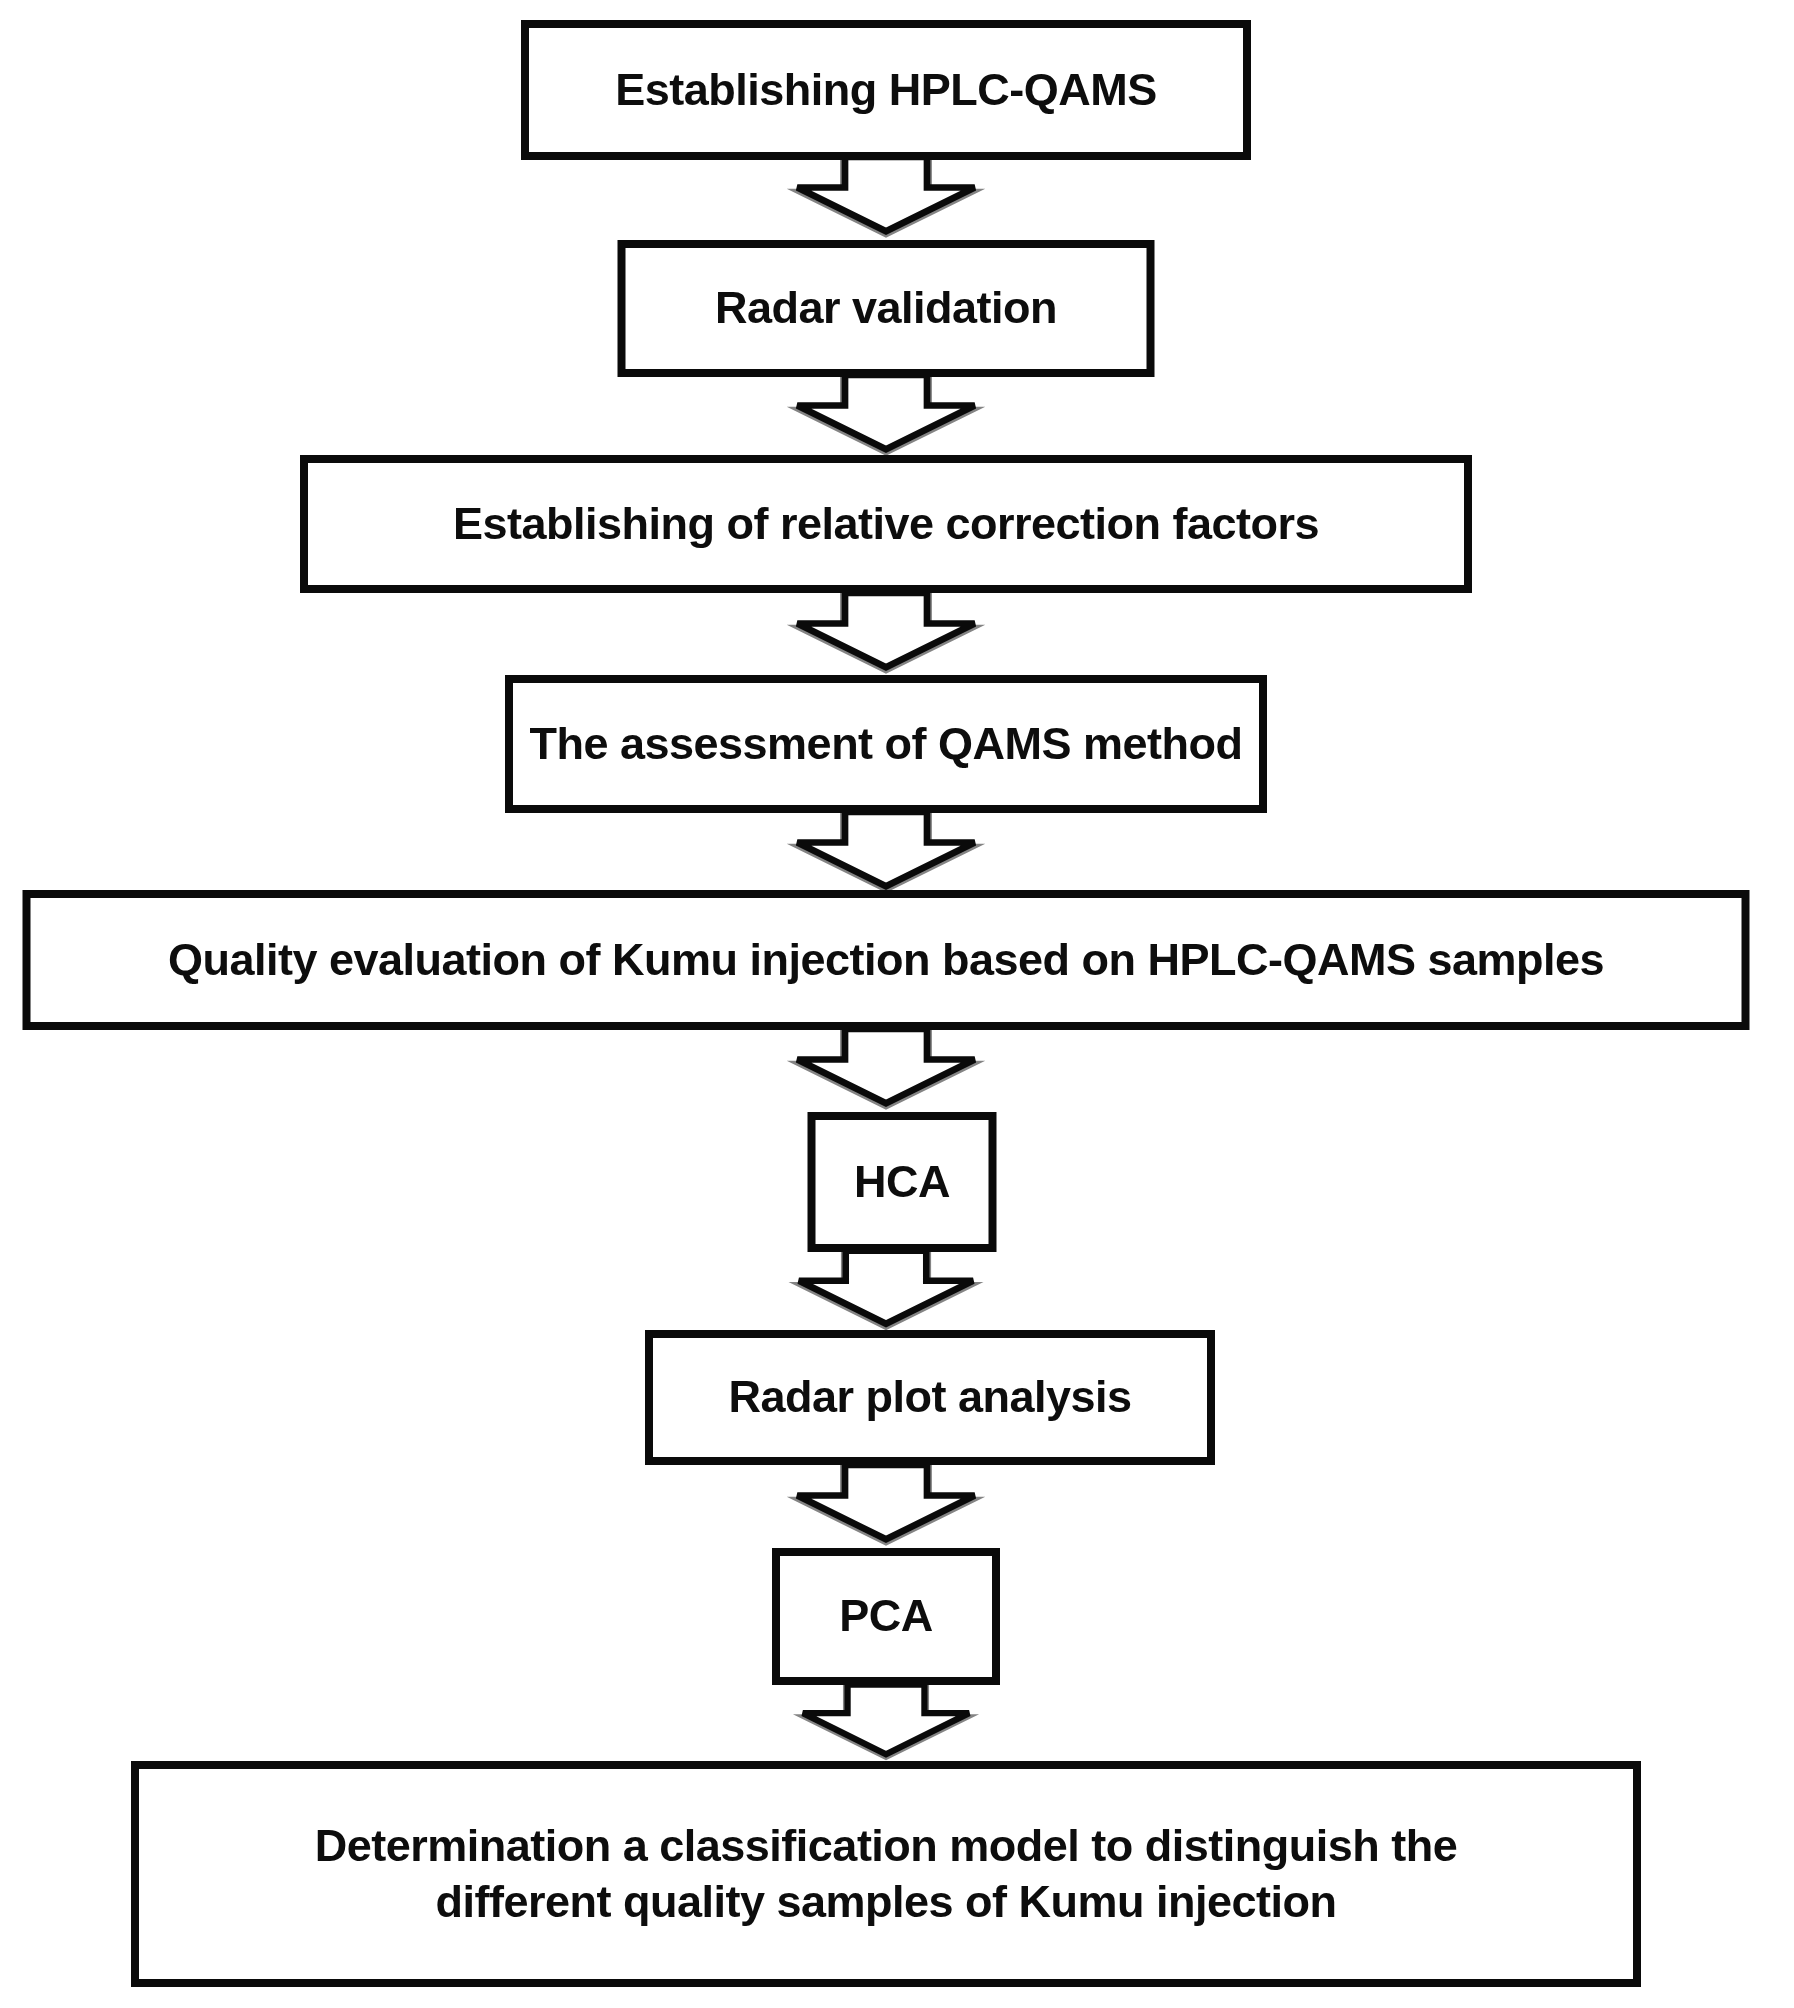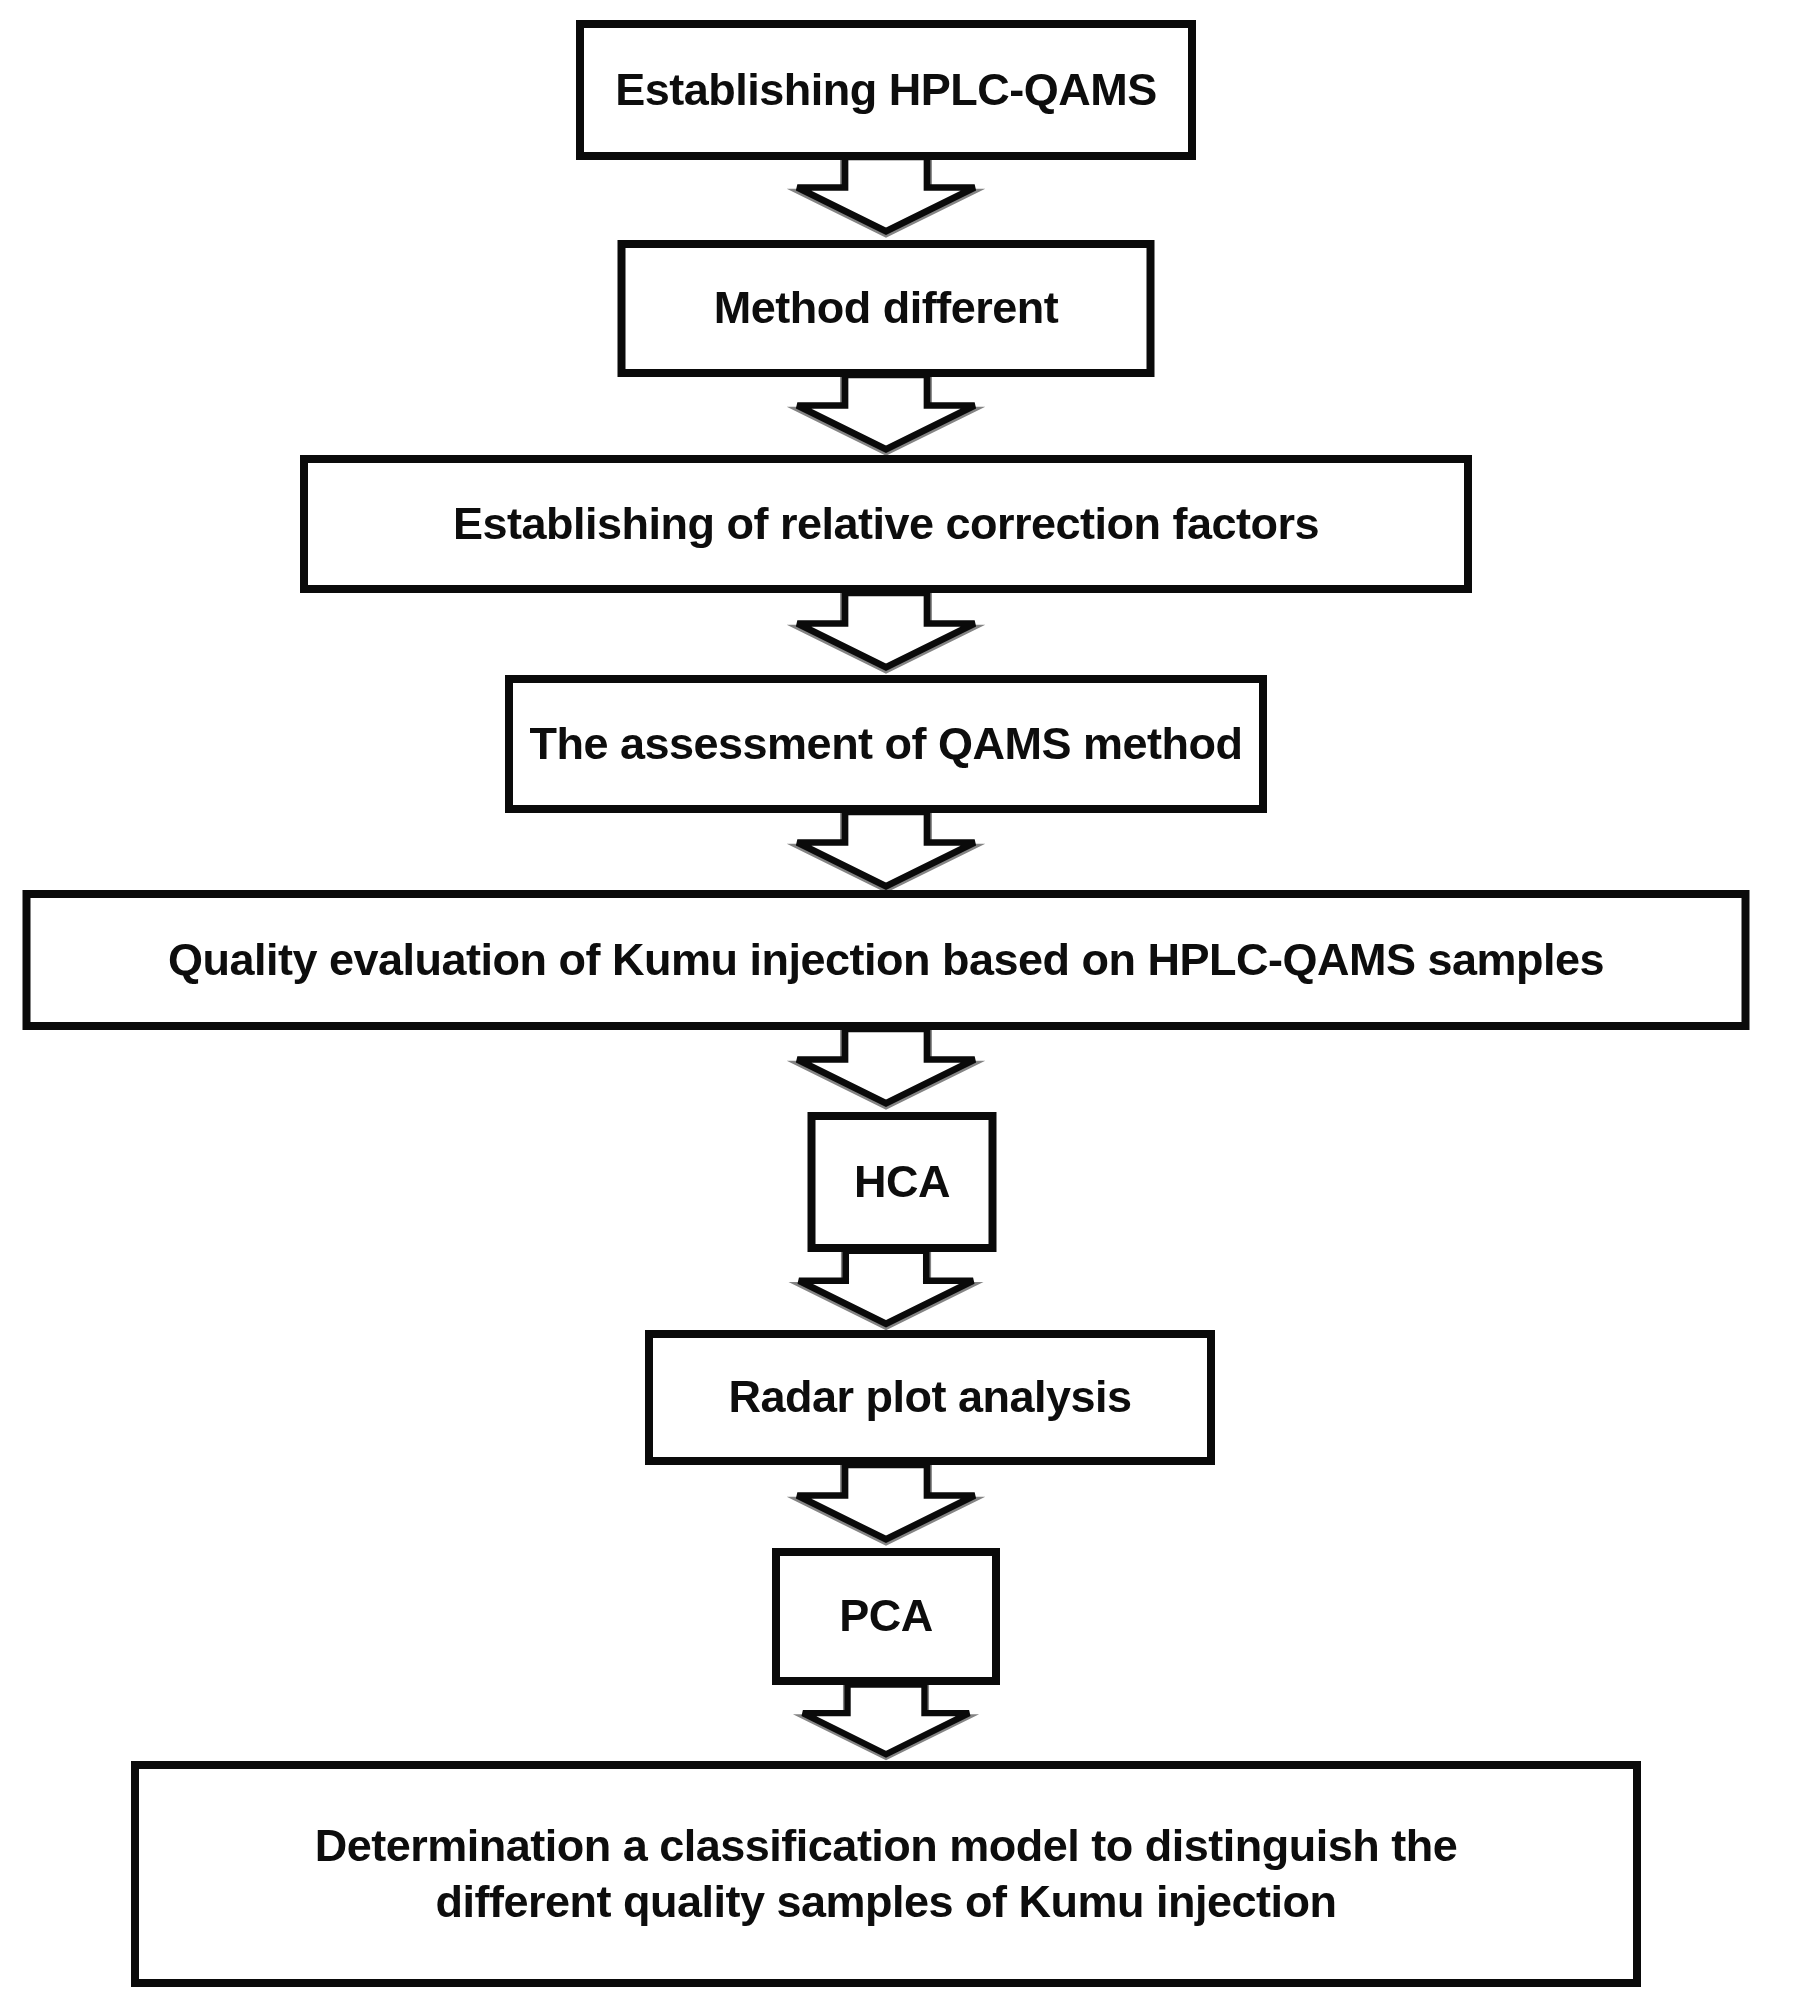--- a/index.html
+++ b/index.html
@@ -41,26 +41,26 @@
     transform: translateX(-50%);
     z-index: 1;
   }
   .arrow svg { display: block; }
 </style>
 </head>
 <body>
 
 <div id="canvas">
 
-  <div class="box" style="top:20px;width:620px;height:140px;">
+  <div class="box" style="top:20px;width:730px;height:140px;">
     <span>Establishing HPLC-QAMS</span>
   </div>
 
   <div class="box" style="top:240px;width:537px;height:137px;">
-    <span>Method different</span>
+    <span>Radar validation</span>
   </div>
 
   <div class="box" style="top:455px;width:1172px;height:138px;">
     <span>Establishing of relative correction factors</span>
   </div>
 
   <div class="box" style="top:675px;width:762px;height:138px;">
     <span>The assessment of QAMS method</span>
   </div>
 

